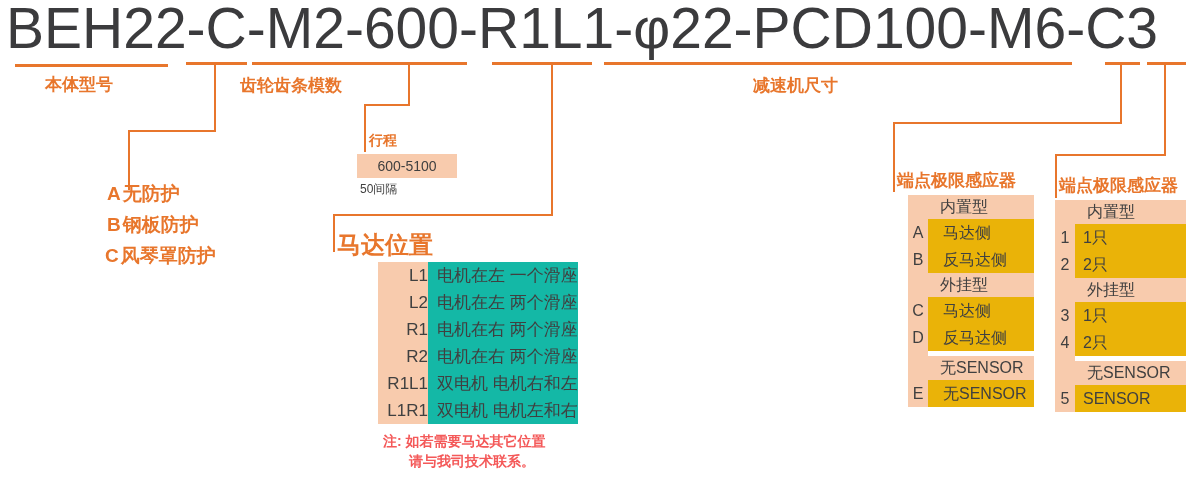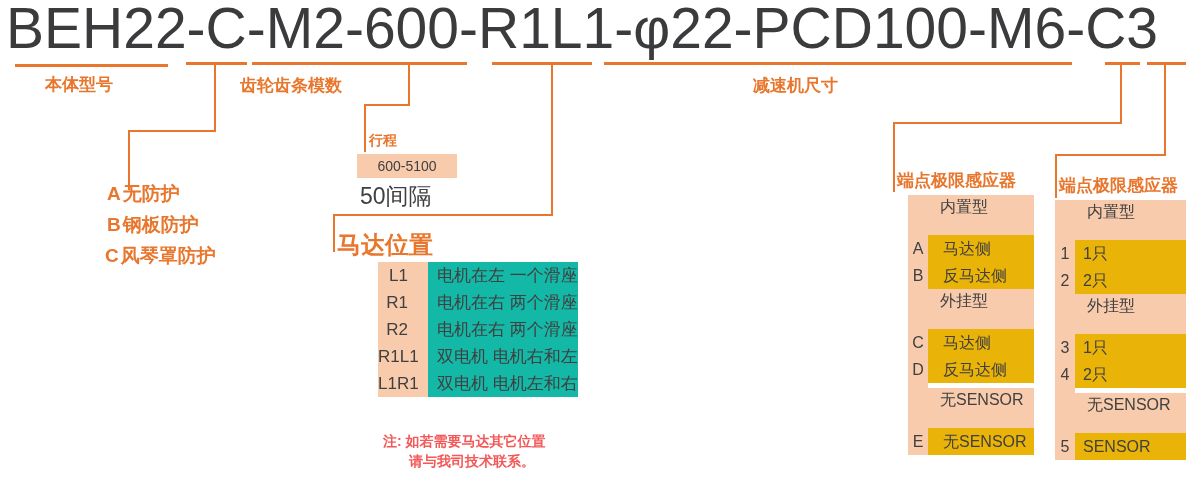--- a/index.html
+++ b/index.html
@@ -17,29 +17,29 @@
   .line{position:absolute;background:var(--accent);}
   .olabel{position:absolute;color:var(--accent);font-weight:bold;white-space:nowrap;}
   .dtext{position:absolute;color:var(--text-dark);white-space:nowrap;}
   .hbox{position:absolute;background:var(--highlight);color:var(--text-dark);
         text-align:center;white-space:nowrap;}
   .plist-item{position:absolute;color:var(--accent);font-weight:bold;font-size:19px;white-space:nowrap;}
   .plist-item .pcode{margin-right:2px;}
   
   .mtable{position:absolute;left:378px;top:262px;font-size:17px;color:var(--text-dark);}
   .mrow{display:flex;height:27px;line-height:27px;}
-  .mcode{width:50px;background:var(--highlight);text-align:right;padding-right:20px;}
+  .mcode{width:50px;background:var(--highlight);text-align:right;padding-right:0;}
   .mdesc{padding-left:9px;background:#14b8a6;white-space:nowrap;}
   
   .note{position:absolute;left:383px;top:431px;color:var(--note-red);
         font-size:14px;font-weight:bold;line-height:20px;white-space:nowrap;}
   .note .note-l2{display:block;margin-left:26px;}
   
   .stable{position:absolute;background:var(--highlight);font-size:16px;color:var(--text-dark);}
-  .sh{height:40px;line-height:24px;padding-left:32px;white-space:nowrap;}
+  .sh{height:24px;line-height:24px;padding-left:32px;white-space:nowrap;}
   .sr{display:flex;height:27px;line-height:27px;}
   .sr .c{width:20px;text-align:center;}
   .sr .v{flex:1;background:#eab308;white-space:nowrap;}
   .t1 .sr .v{padding-left:15px;}
   .t2 .sr .v{padding-left:8px;}
   .sgap{height:5px;background:#fff;margin-left:20px;}
 </style>
 </head>
 <body>
 
@@ -80,27 +80,31 @@
   </div>
   <div class="plist-item" style="left:107px;top:212px;">
     <span class="pcode">B</span><span>钢板防护</span>
   </div>
   <div class="plist-item" style="left:105px;top:243px;">
     <span class="pcode">C</span><span>风琴罩防护</span>
   </div>
 
   <div class="olabel" style="left:369px;top:132px;font-size:14px;">行程</div>
   <div class="hbox" style="left:357px;top:154px;width:100px;height:24px;line-height:24px;font-size:14px;">600-5100</div>
-  <div class="dtext" style="left:360px;top:181px;font-size:23px;text-align:center;">50间隔</div>
+  <div class="dtext" style="left:360px;top:181px;font-size:12px;text-align:center;">50间隔</div>
 
   <div class="olabel" style="left:337px;top:229px;font-size:24px;">马达位置</div>
   <div class="mtable">
     <div class="mrow">
       <div class="mcode">L1</div>
       <div class="mdesc">电机在左 一个滑座</div>
+    </div>
+    <div class="mrow">
+      <div class="mcode">L2</div>
+      <div class="mdesc">电机在左 两个滑座</div>
     </div>
     <div class="mrow">
       <div class="mcode">R1</div>
       <div class="mdesc">电机在右 两个滑座</div>
     </div>
     <div class="mrow">
       <div class="mcode">R2</div>
       <div class="mdesc">电机在右 两个滑座</div>
     </div>
     <div class="mrow">

